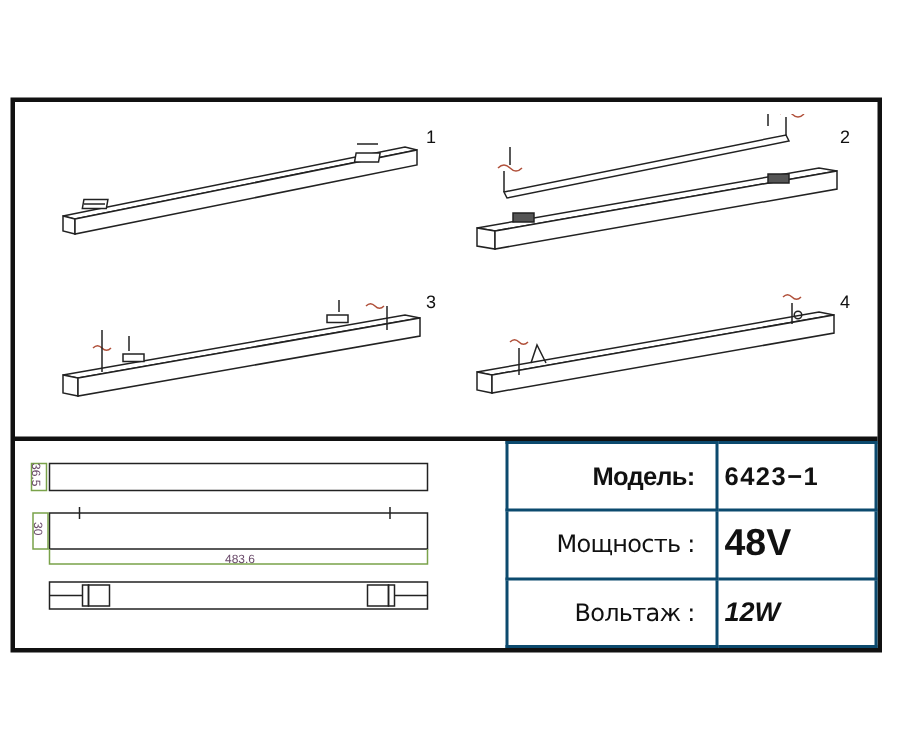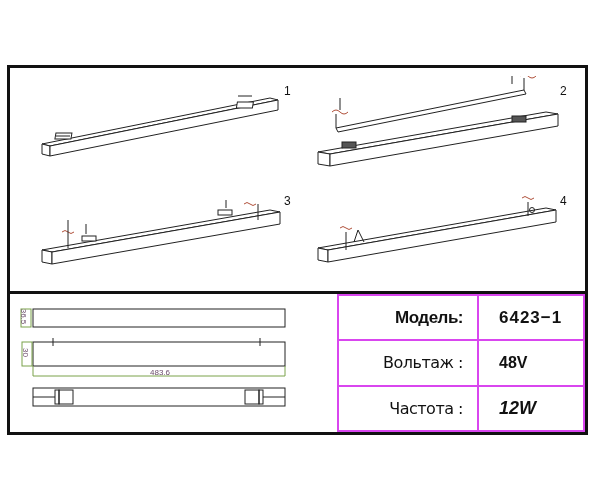--- a/index.html
+++ b/index.html
@@ -8,28 +8,28 @@
     .frame { position: absolute; left: 7px; top: 65px; width: 575px; height: 364px;
              border: 3px solid #111; background: #fff; }
     .hdivider { position: absolute; left: 0; top: 223px; width: 575px; height: 3px; background: #111; }
     .step { position: absolute; width: 280px; height: 110px; }
     .step-num { position: absolute; font-size: 12px; color: #111; }
     .step svg { position: absolute; left: 0; top: 0; }
     .drawings { position: absolute; left: 0; top: 226px; width: 273px; height: 138px; }
     .dim-label { position: absolute; font-size: 8px; color: #6a4a6a; }
     .spec-table { position: absolute; left: 327px; top: 226px; width: 248px; height: 138px;
                   border-collapse: collapse; }
-    .spec-table td { border: 2px solid #d946ef; height: 32px; padding: 0; margin-top: 12px; }
+    .spec-table td { border: 2px solid #0c4a6e; height: 32px; padding: 0; margin-top: 12px; }
     .spec-table td.lbl { width: 124px; text-align: right; padding-right: 14px; font-size: 16px; color: #111;
                          font-family: "DejaVu Sans", sans-serif; letter-spacing: -0.5px; }
-    .spec-table td.val { text-align: left; padding-left: 20px; font-weight: bold; color: #111; font-size: 17px;
+    .spec-table td.val { text-align: left; padding-left: 4px; font-weight: bold; color: #111; font-size: 17px;
                          font-family: "Liberation Sans", sans-serif; }
     .spec-table tr.r0 td.lbl { font-weight: bold; font-family: "Liberation Sans", sans-serif; font-size: 17px; }
     .spec-table tr.r0 td.val { font-size: 17px; letter-spacing: 1px; }
-    .spec-table tr.r1 td.val { font-size: 16px; }
+    .spec-table tr.r1 td.val { font-size: 25px; }
     .spec-table tr.r2 td.val { font-size: 18px; font-style: italic; }
     .spec-table tr.r3 td.val { font-size: 16px; }
   </style>
 </head>
 <body>
 
 <div class="frame">
 
   <div class="step" style="left:20px; top:8px;">
     <svg width="280" height="110" viewBox="0 0 280 110">
@@ -143,23 +143,23 @@
     <span class="dim-label" style="left:140px; top:74px;">483.6</span>
   </div>
 
   <table class="spec-table">
     <tbody>
         <tr class="r0">
       <td class="lbl">Модель:</td>
       <td class="val">6423−1</td>
     </tr>
     <tr class="r1">
-      <td class="lbl">Вольтаж :</td>
+      <td class="lbl">Мощность :</td>
       <td class="val">48V</td>
     </tr>
     <tr class="r2">
-      <td class="lbl">Частота :</td>
+      <td class="lbl">Вольтаж :</td>
       <td class="val">12W</td>
     </tr>
   </tbody>
     </table>
 
 </div>
 
 </body></html>

